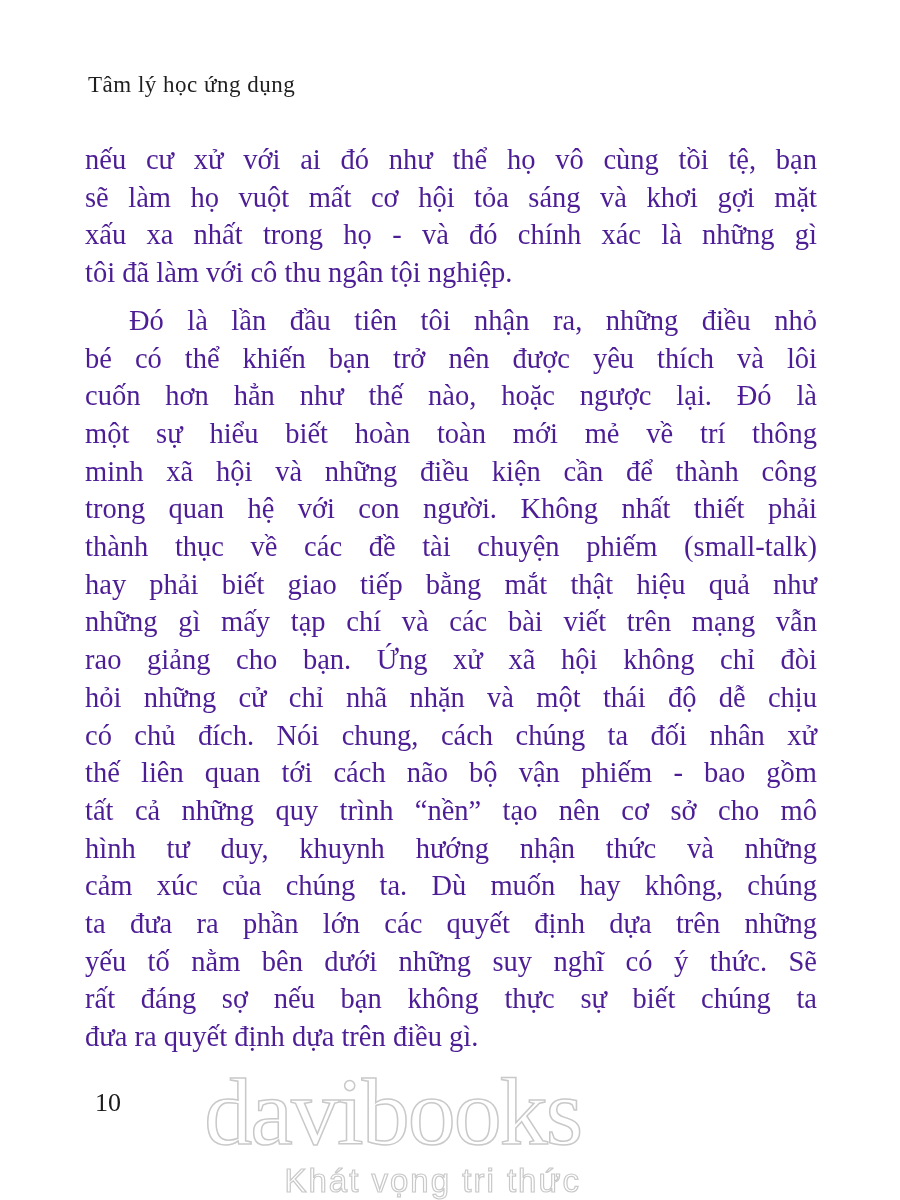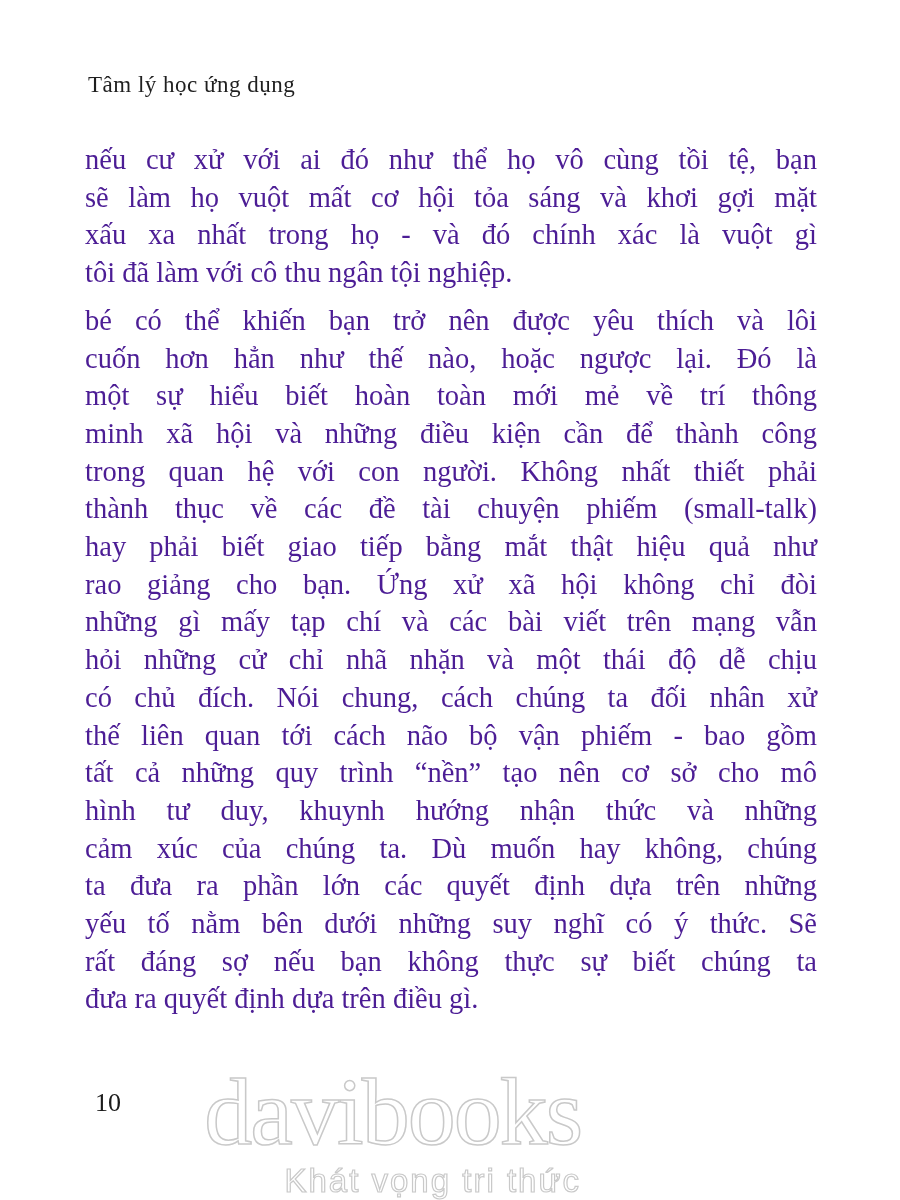--- a/index.html
+++ b/index.html
@@ -72,33 +72,34 @@
 </head>
 <body>
 
 <div class="page">
   <div class="running-head">Tâm lý học ứng dụng</div>
 
   <div class="body-text" id="body-text">
       <div class="paragraph">
         <div class="line">nếu cư xử với ai đó như thể họ vô cùng tồi tệ, bạn</div>
         <div class="line">sẽ làm họ vuột mất cơ hội tỏa sáng và khơi gợi mặt</div>
-        <div class="line">xấu xa nhất trong họ - và đó chính xác là vuột gì</div>
+        <div class="line">xấu xa nhất trong họ - và đó chính xác là những gì</div>
         <div class="line last">tôi đã làm với cô thu ngân tội nghiệp.</div>
       </div>
       <div class="paragraph para-gap">
+        <div class="line indent">Đó là lần đầu tiên tôi nhận ra, những điều nhỏ</div>
         <div class="line">bé có thể khiến bạn trở nên được yêu thích và lôi</div>
         <div class="line">cuốn hơn hẳn như thế nào, hoặc ngược lại. Đó là</div>
         <div class="line">một sự hiểu biết hoàn toàn mới mẻ về trí thông</div>
         <div class="line">minh xã hội và những điều kiện cần để thành công</div>
         <div class="line">trong quan hệ với con người. Không nhất thiết phải</div>
         <div class="line">thành thục về các đề tài chuyện phiếm (small-talk)</div>
         <div class="line">hay phải biết giao tiếp bằng mắt thật hiệu quả như</div>
+        <div class="line">những gì mấy tạp chí và các bài viết trên mạng vẫn</div>
         <div class="line">rao giảng cho bạn. Ứng xử xã hội không chỉ đòi</div>
-        <div class="line">những gì mấy tạp chí và các bài viết trên mạng vẫn</div>
         <div class="line">hỏi những cử chỉ nhã nhặn và một thái độ dễ chịu</div>
         <div class="line">có chủ đích. Nói chung, cách chúng ta đối nhân xử</div>
         <div class="line">thế liên quan tới cách não bộ vận phiếm - bao gồm</div>
         <div class="line">tất cả những quy trình “nền” tạo nên cơ sở cho mô</div>
         <div class="line">hình tư duy, khuynh hướng nhận thức và những</div>
         <div class="line">cảm xúc của chúng ta. Dù muốn hay không, chúng</div>
         <div class="line">ta đưa ra phần lớn các quyết định dựa trên những</div>
         <div class="line">yếu tố nằm bên dưới những suy nghĩ có ý thức. Sẽ</div>
         <div class="line">rất đáng sợ nếu bạn không thực sự biết chúng ta</div>
         <div class="line last">đưa ra quyết định dựa trên điều gì.</div>

